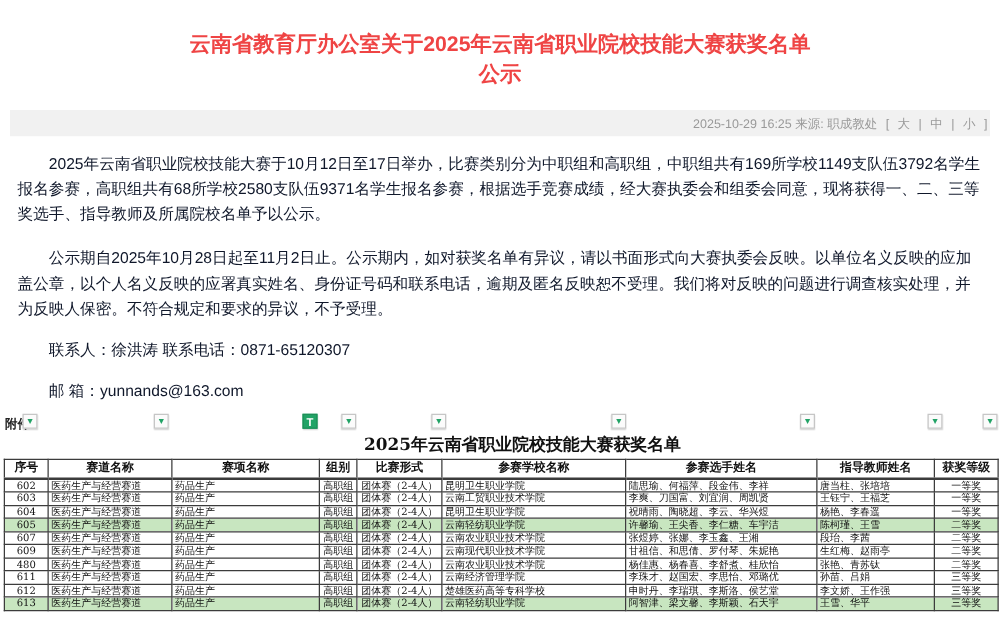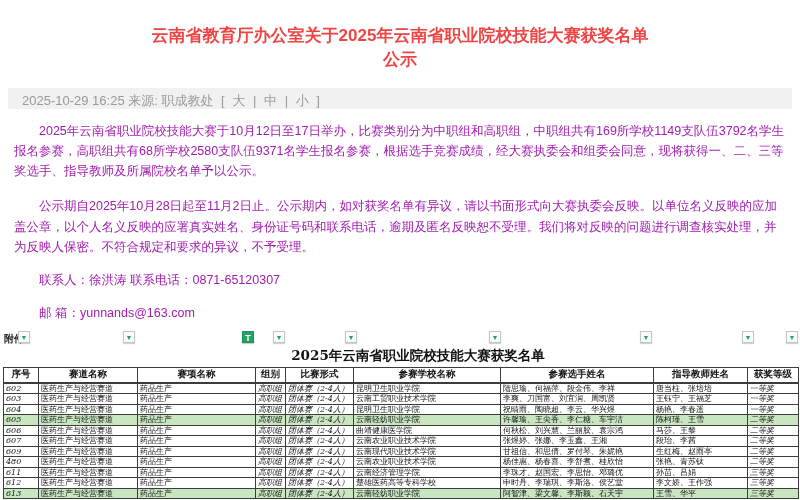--- a/index.html
+++ b/index.html
@@ -8,26 +8,26 @@
     font-family:"Liberation Sans", sans-serif;
     -webkit-font-smoothing:antialiased;
   }
   
   .doc-title {
     margin:24px 30px 0; text-align:center;
     color:#ef4444; font-weight:bold; font-size:17px; line-height:1.4;
   }
   .meta-bar {
     margin:16px 8px 0; background:#f1f1f1; color:#999;
-    font-size:13px; text-align:left; padding:4px 12px; height:13px;
+    font-size:10px; text-align:right; padding:4px 0; height:13px;
   }
   .meta-bar span { margin:0 2px; }
   .size-ctl { cursor:pointer; color:#999; }
   
-  .article { margin:12px 14px 0; font-size:12.5px; color:#a21caf; }
+  .article { margin:12px 14px 0; font-size:12.5px; color:#0f172a; }
   .article p { text-indent:2em; line-height:1.62; margin:0 0 15px; }
   .article p.tight { margin:0 0 13px; }
   
   .filter-row { position:relative; height:16px; margin-top:2px; }
   .attach-label { position:absolute; left:4px; top:2px; font-size:10px; font-weight:bold; color:#222; }
   .dd {
     position:absolute; top:1px; width:12px; height:12px; box-sizing:border-box;
     background:#fbfbfb; border:1px solid #c6c6c6; box-shadow:0 1px 1px rgba(0,0,0,.18);
     color:#21a366; font-size:7px; line-height:11px; text-align:center; cursor:pointer;
   }
@@ -47,21 +47,21 @@
   table.awards th {
     border:1px solid #3c3c3c; border-bottom-width:2px; padding:0;
     font-size:9.5px; font-weight:bold; height:14px; color:#111;
     white-space:nowrap; overflow:hidden;
   }
   table.awards td {
     border:1px solid #3c3c3c; padding:0 2px; font-size:8px; color:#111;
     height:9px; line-height:9.5px; white-space:nowrap; overflow:hidden;
   }
   tr.hl td { background:#c8e6c0;margin-left:13px; }
-  .col-no,.col-group,.col-format,.col-award { text-align:left;font-style:italic; }
+  .col-no,.col-group,.col-format,.col-award { text-align:center; }
   .col-track,.col-event,.col-school,.col-students,.col-teachers { text-align:left; }
 </style>
 </head>
 <body>
 
 <div class="doc-title">
   <div>云南省教育厅办公室关于2025年云南省职业院校技能大赛获奖名单</div>
   <div>公示</div>
 </div>
 
@@ -162,31 +162,20 @@
         <td class="col-track">医药生产与经营赛道</td>
         <td class="col-event">药品生产</td>
         <td class="col-group">高职组</td>
         <td class="col-format">团体赛（2-4人）</td>
         <td class="col-school">云南轻纺职业学院</td>
         <td class="col-students">许馨瑜、王尖香、李仁糖、车宇洁</td>
         <td class="col-teachers">陈柯瑾、王雪</td>
         <td class="col-award">二等奖</td>
       </tr>
       <tr>
-        <td class="col-no">606</td>
-        <td class="col-track">医药生产与经营赛道</td>
-        <td class="col-event">药品生产</td>
-        <td class="col-group">高职组</td>
-        <td class="col-format">团体赛（2-4人）</td>
-        <td class="col-school">曲靖健康医学院</td>
-        <td class="col-students">何秋松、刘兴慧、兰丽胶、袁宗鸿</td>
-        <td class="col-teachers">马莎、王黎</td>
-        <td class="col-award">二等奖</td>
-      </tr>
-      <tr>
         <td class="col-no">607</td>
         <td class="col-track">医药生产与经营赛道</td>
         <td class="col-event">药品生产</td>
         <td class="col-group">高职组</td>
         <td class="col-format">团体赛（2-4人）</td>
         <td class="col-school">云南农业职业技术学院</td>
         <td class="col-students">张煜婷、张娜、李玉鑫、王湘</td>
         <td class="col-teachers">段珆、李茜</td>
         <td class="col-award">二等奖</td>
       </tr>

